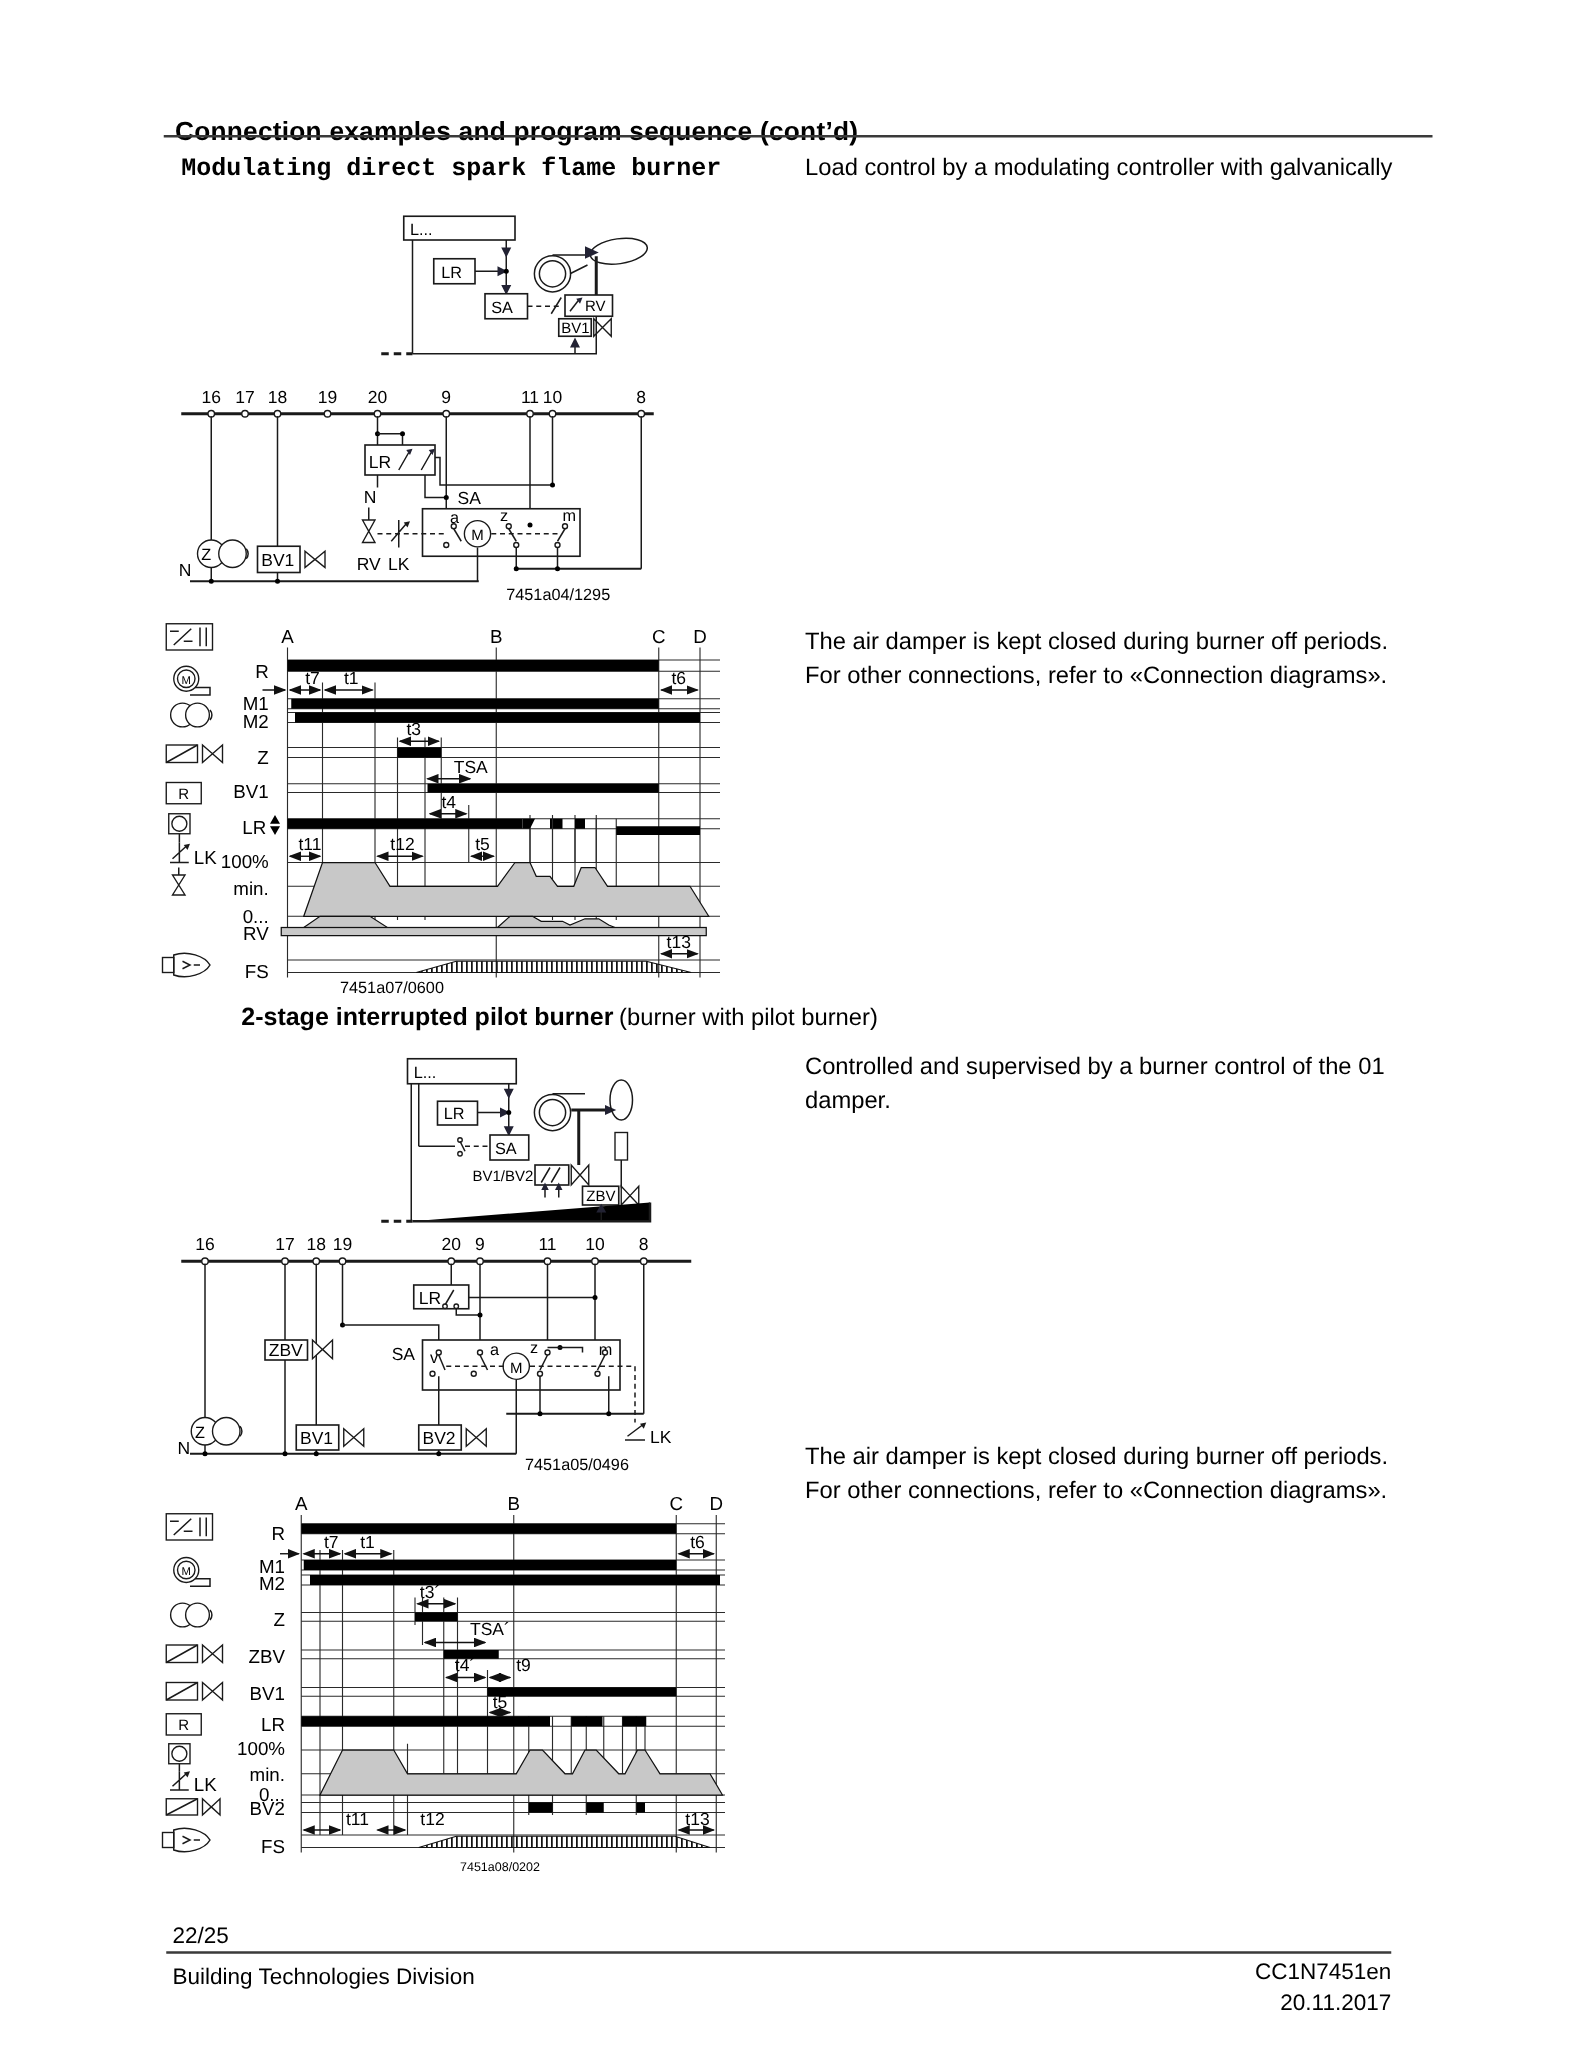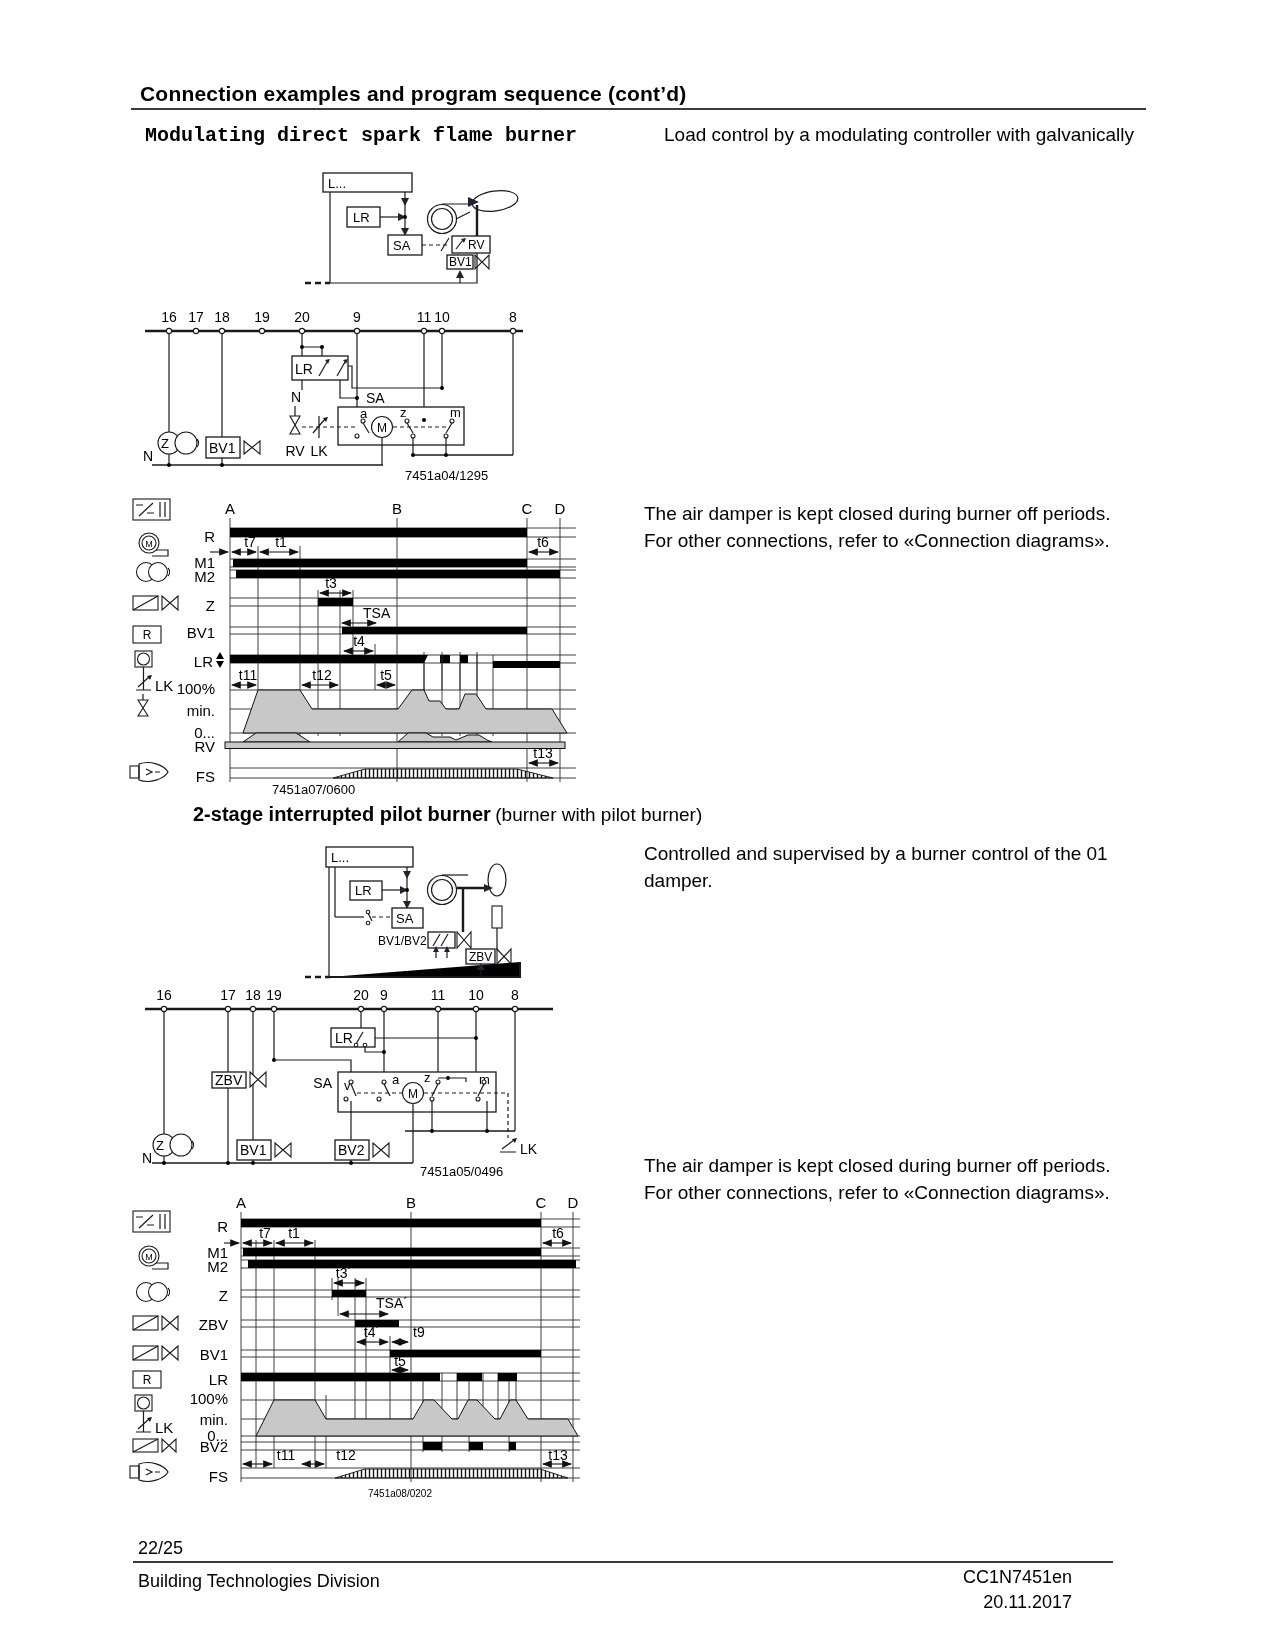--- a/index.html
+++ b/index.html
@@ -1,18 +1,18 @@
 <!DOCTYPE html>
 <html><head>
 <meta charset="utf-8">
 <style>
   html,body{margin:0;padding:0;background:#fff;}
   body{width:1275px;height:1650px;position:relative;font-family:"Liberation Sans",sans-serif;color:#000;}
   .abs{position:absolute;}
-  .h1{font-size:21px;font-weight:bold;letter-spacing:0.2px;}
+  .h1{font-size:21px;font-weight:bold;letter-spacing:0.2px;margin-top:12px;}
   .h2{font-size:20px;font-weight:bold;}
   .body-txt{font-size:19px;line-height:27px;}
   .rule{background:#3a3a3a;height:2px;}
   .ftr{font-size:18px;}
   svg text{fill:#000;font-family:"Liberation Sans",sans-serif;}
   .w{stroke:#1a1a1a;stroke-width:1.2;fill:none;}
   .w2{stroke:#1a1a1a;stroke-width:2.4;fill:none;}
   .rail{stroke:#2a2a2a;stroke-width:0.9;fill:none;}
   .grid{stroke:#2a2a2a;stroke-width:0.9;fill:none;}
   .dim{stroke:#111;stroke-width:1.1;fill:none;}
@@ -25,21 +25,21 @@
   .t15{font-size:15px;}.t14{font-size:14px;}.t13{font-size:13px;}.t12{font-size:12px;}.t10{font-size:10px;}
   .mid{text-anchor:middle;}.end{text-anchor:end;}
 </style>
 </head>
 <body>
 
 <div class="abs h1" style="left:140px;top:82px;">Connection examples and program sequence (cont’d)</div>
 <div class="abs rule" style="left:131px;top:108px;width:1015px;"></div>
 
 <div class="abs h2" style="left:145px;top:124px;font-family:Liberation Mono, monospace;">Modulating direct spark flame burner</div>
-<div class="abs body-txt" style="left:644px;top:121px;width:490px;text-align:right;">
+<div class="abs body-txt" style="left:644px;top:121px;width:490px;">
   <div>Load control by a modulating controller with galvanically</div>
 </div>
 <div class="abs body-txt" style="left:644px;top:500px;width:490px;">
   <div>The air damper is kept closed during burner off periods.</div>
   <div>For other connections, refer to «Connection diagrams».</div>
 </div>
 
 <svg class="abs" style="left:290px;top:160px;" width="250" height="132" viewBox="290 160 250 132">
   <rect x="323" y="173" width="89" height="19" class="box"></rect>
   <text x="328" y="188" class="t13">L...</text>
@@ -576,16 +576,16 @@
     <text x="286" y="1460" class="mid">t11</text>
     <text x="346" y="1460" class="mid">t12</text>
     <text x="558" y="1460" class="mid">t13</text>
   </g>
   <text x="368" y="1497" class="t10">7451a08/0202</text>
 </svg>
 
 <div class="abs ftr" style="left:138px;top:1538px;">22/25</div>
 <div class="abs rule" style="left:133px;top:1561px;width:980px;"></div>
 <div class="abs ftr" style="left:138px;top:1571px;">Building Technologies Division</div>
-<div class="abs ftr" style="left:772px;top:1565px;width:300px;text-align:right;line-height:25px;">
+<div class="abs ftr" style="left:813px;top:1565px;width:300px;text-align:right;line-height:25px;">
   <div>CC1N7451en</div>
   <div>20.11.2017</div>
 </div>
 
 </body></html>

